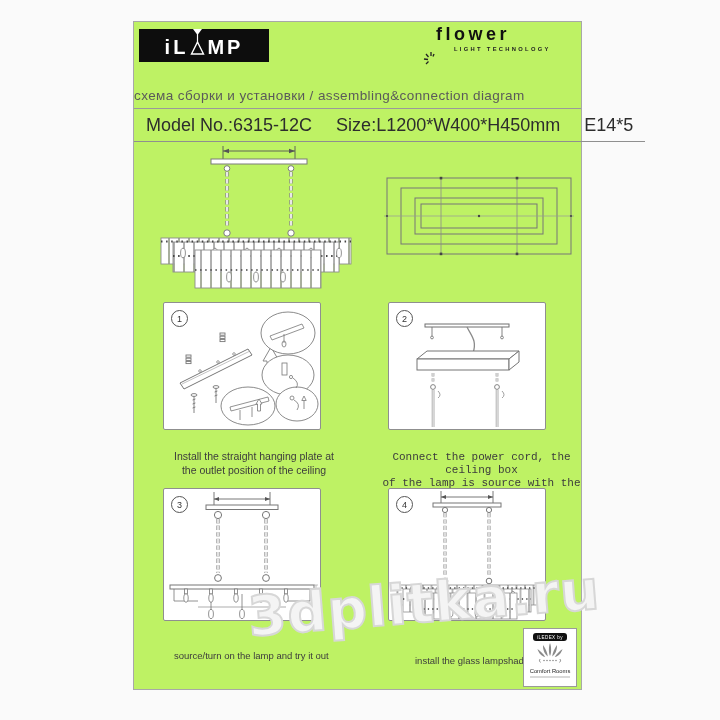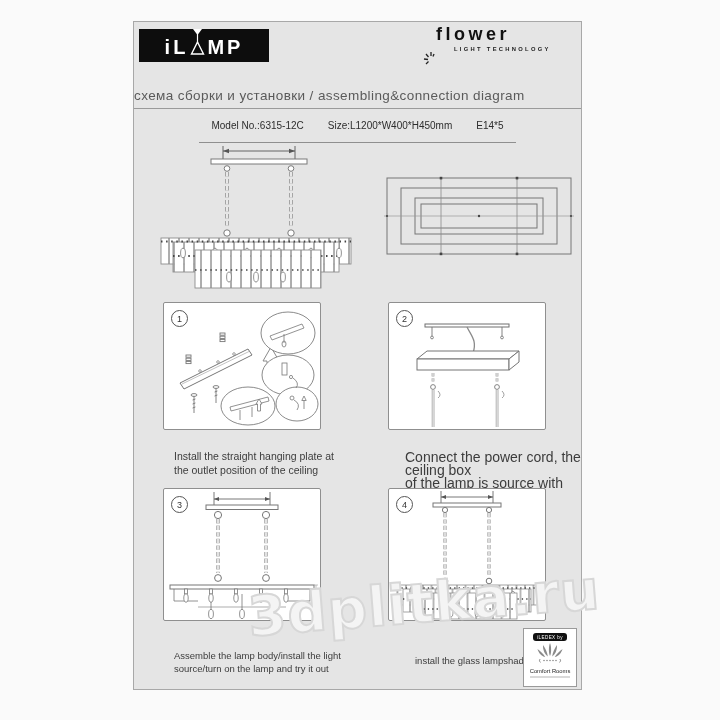--- a/index.html
+++ b/index.html
@@ -6,21 +6,21 @@
   body{
     width:720px;height:720px;position:relative;overflow:hidden;
     background:#fafafa;
     font-family:"Liberation Sans", sans-serif;
     -webkit-font-smoothing:antialiased;
   }
   .abs{position:absolute;}
   
   #frame{
     left:133px;top:21px;width:447px;height:667px;
-    background:#e5e5e5;border:1px solid #a8a8a8;
+    background:#bef264;border:1px solid #a8a8a8;
   }
   
   .ilamp-box{
     left:5px;top:7px;width:130px;height:33px;background:#0d0d0d;
     display:flex;align-items:center;justify-content:center;gap:1px;
   }
   .ilamp-letters{
     color:#fff;font-weight:bold;font-size:20px;letter-spacing:3px;line-height:1;
     padding-top:2px;
   }
@@ -34,38 +34,38 @@
     margin-left:30px;margin-top:1px;white-space:nowrap;
   }
   .subtitle{
     left:0;right:0;top:66px;text-align:left;
     font-size:13.5px;color:#5a5a5a;letter-spacing:0.4px;white-space:nowrap;
   }
   .rule{left:0;width:447px;height:0;border-top:1px solid #9a9a9a;}
   .model-row{left:0;right:0;top:93px;text-align:center;}
   .model-inner{
     display:inline-flex;gap:24px;border-bottom:1px solid #8f8f8f;
-    padding:0 12px 11px 12px;font-size:10px;color:#2d2d2d;white-space:nowrap;
+    padding:0 12px 5px 12px;font-size:18px;color:#2d2d2d;white-space:nowrap;
   }
   
   .panel{border:1px solid #8f8f8f;border-radius:2px;background:#fff;}
   .p1{left:29px;top:280px;width:156px;height:126px;}
   .p2{left:254px;top:280px;width:156px;height:126px;}
   .p3{left:29px;top:466px;width:156px;height:131px;}
   .p4{left:254px;top:466px;width:156px;height:131px;}
   .stepnum{
     position:absolute;left:7px;top:7px;width:15px;height:15px;border:1px solid #555;
     border-radius:50%;font-size:9px;color:#333;display:flex;align-items:center;
     justify-content:center;background:#fff;z-index:2;
   }
   .panel svg{position:absolute;left:0;top:0;width:100%;height:100%;}
   
-  .caption{color:#3c3c3c;}
+  .caption{color:#3c3c3c;text-align:center;}
   .cap1{left:40px;top:427px;font-size:10.5px;line-height:14px;}
-  .cap2{left:271px;top:429px;font-size:14px;line-height:13px;}
+  .cap2{left:248px;top:429px;font-size:11px;line-height:13px;font-family:Liberation Mono, monospace;}
   .cap3{left:40px;top:627px;font-size:9.5px;line-height:13px;}
   .cap4{left:281px;top:632px;font-size:9.5px;line-height:13px;}
   
   .brandbox{
     left:389px;top:606px;width:52px;height:57px;border:1px solid #9a9a9a;
     background:#fff;display:flex;flex-direction:column;align-items:center;
   }
   .brand-pill{
     margin-top:4px;background:#111;color:#fff;border-radius:3px;
     font-size:4.6px;letter-spacing:0.4px;padding:1.5px 4px;white-space:nowrap;
@@ -393,21 +393,20 @@
         <g fill="#fff" stroke="#777" stroke-width="0.7">
           <ellipse cx="62" cy="124" rx="2" ry="4"></ellipse>
             <ellipse cx="88" cy="124" rx="2" ry="4"></ellipse>
             <ellipse cx="114" cy="124" rx="2" ry="4"></ellipse>
         </g>
       </g>
     </svg>
   </div>
 
   <div class="abs caption cap3">
-    <div>Assemble the lamp body/install the light</div>
     <div>source/turn on the lamp and try it out</div>
   </div>
 
   <div class="abs caption cap4">
     <div>install the glass lampshade</div>
   </div>
 
   <div class="abs brandbox">
     <div class="brand-pill">iLEDEX by</div>
     <svg width="34" height="26" viewBox="0 0 34 26">

